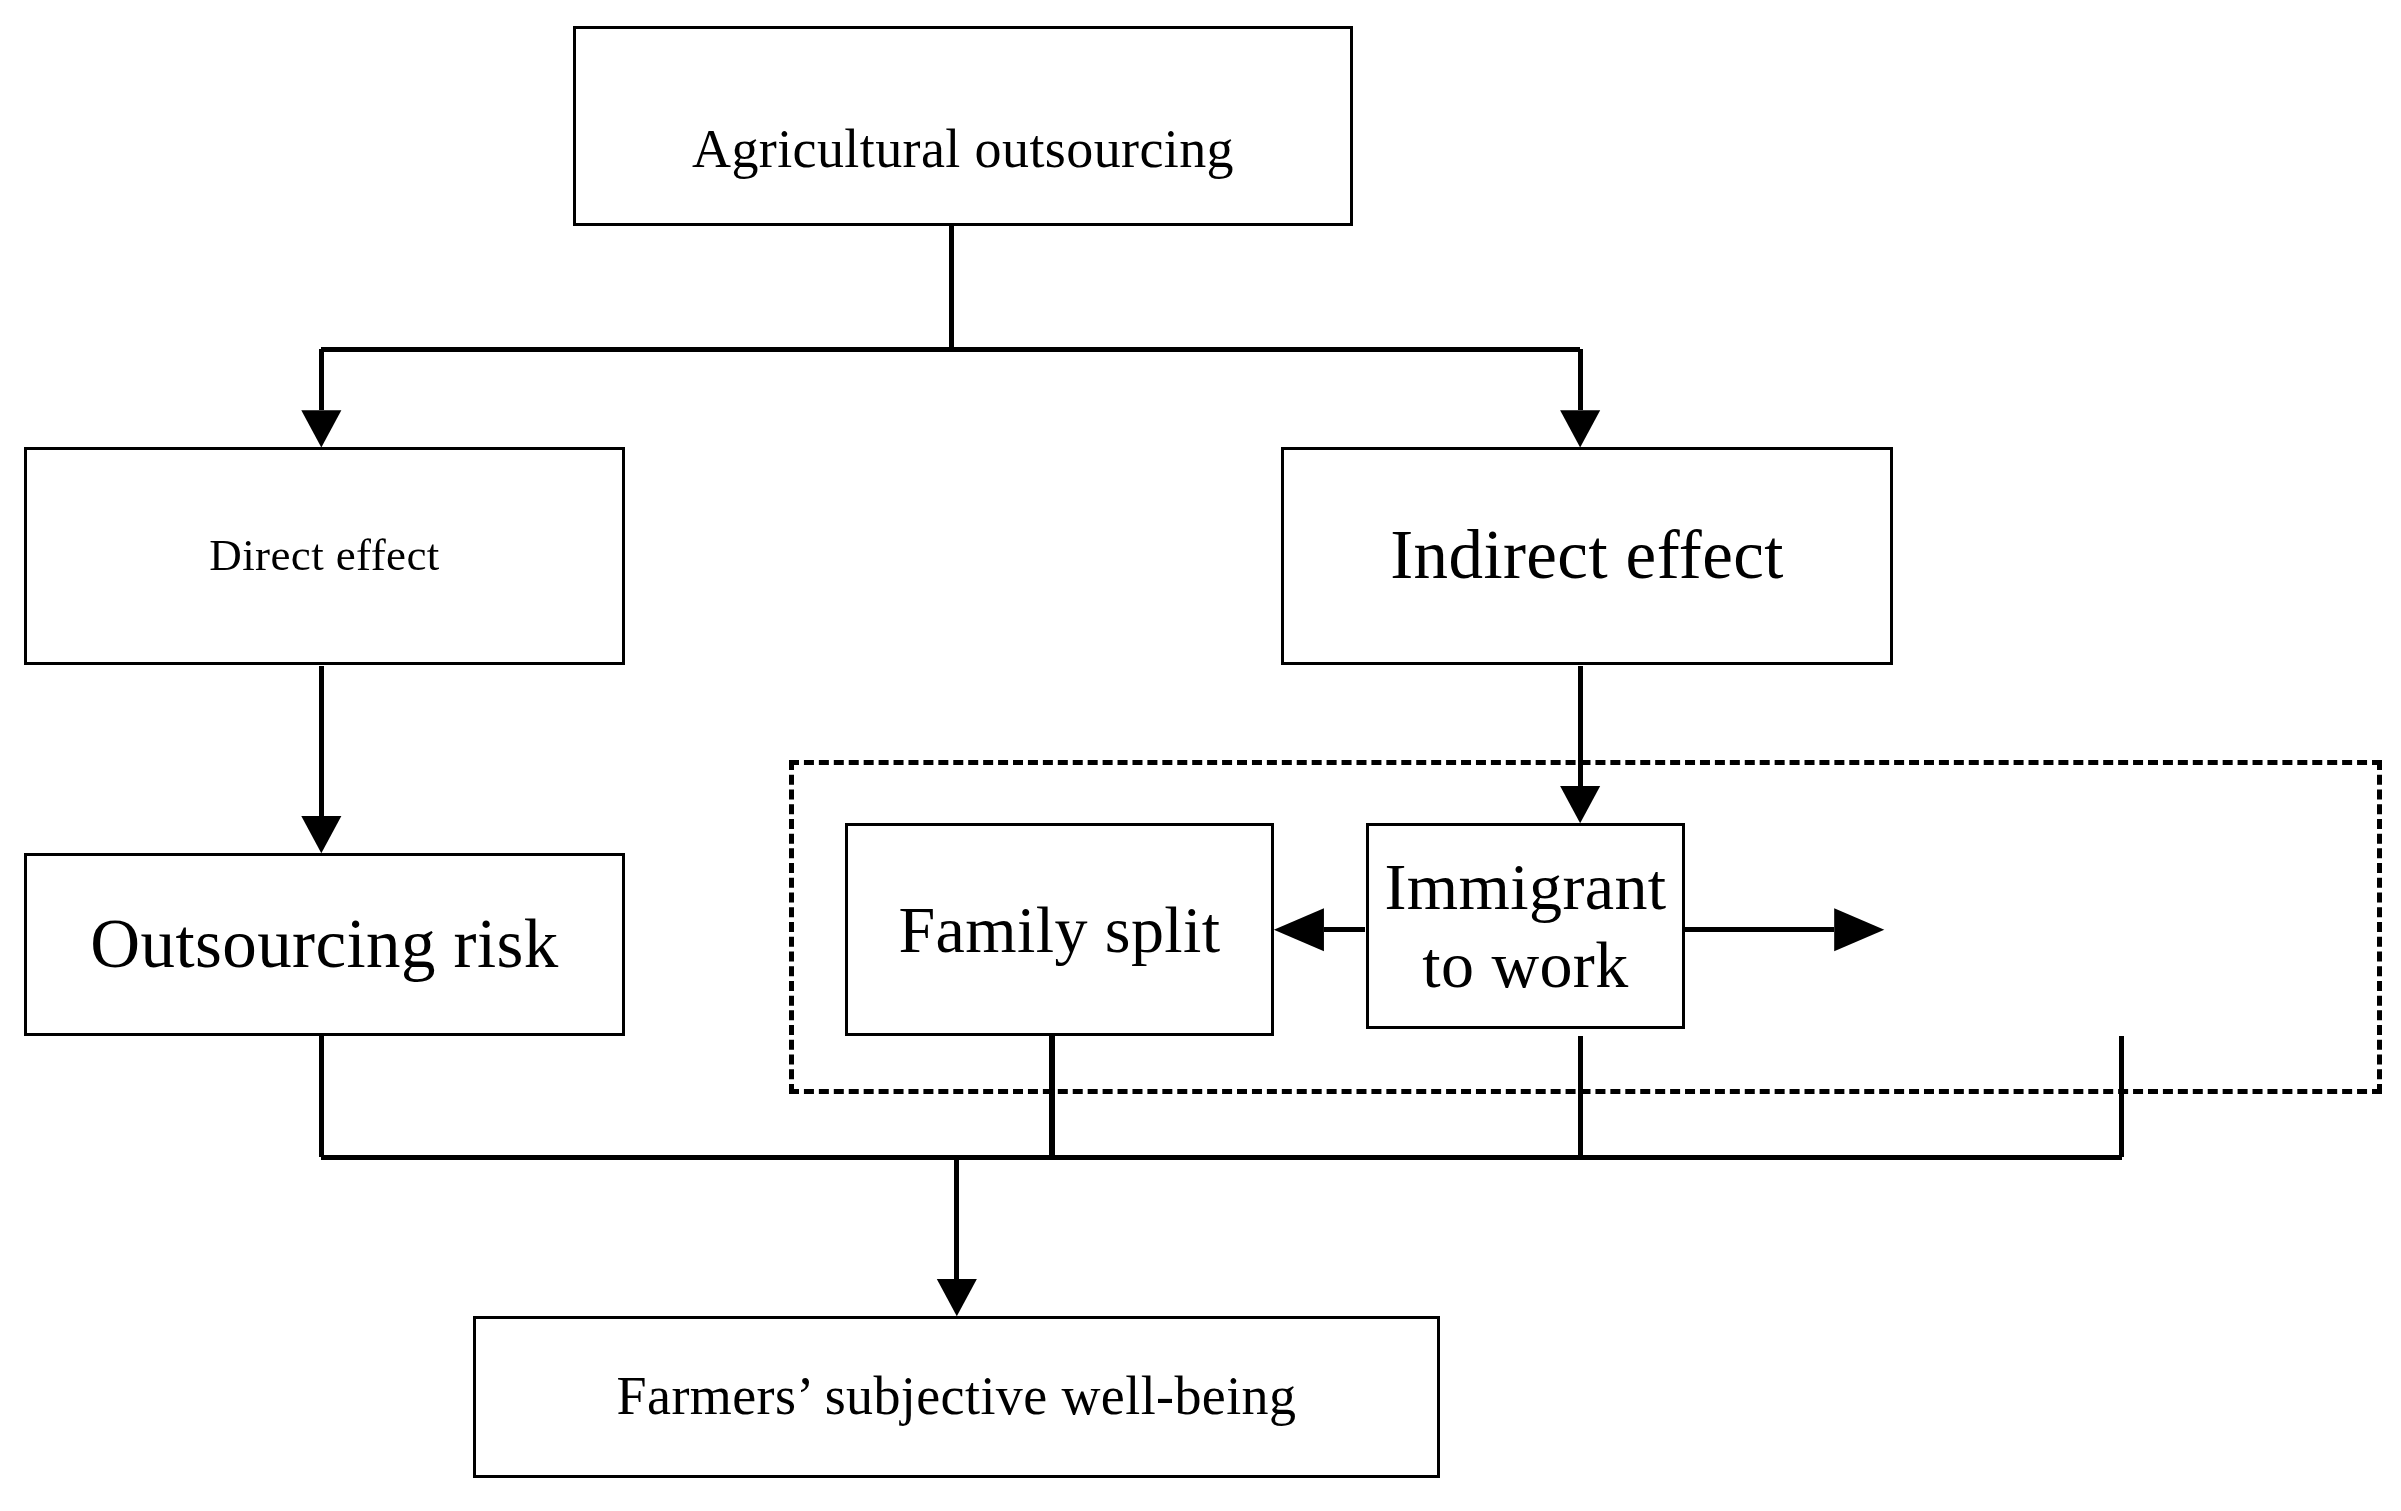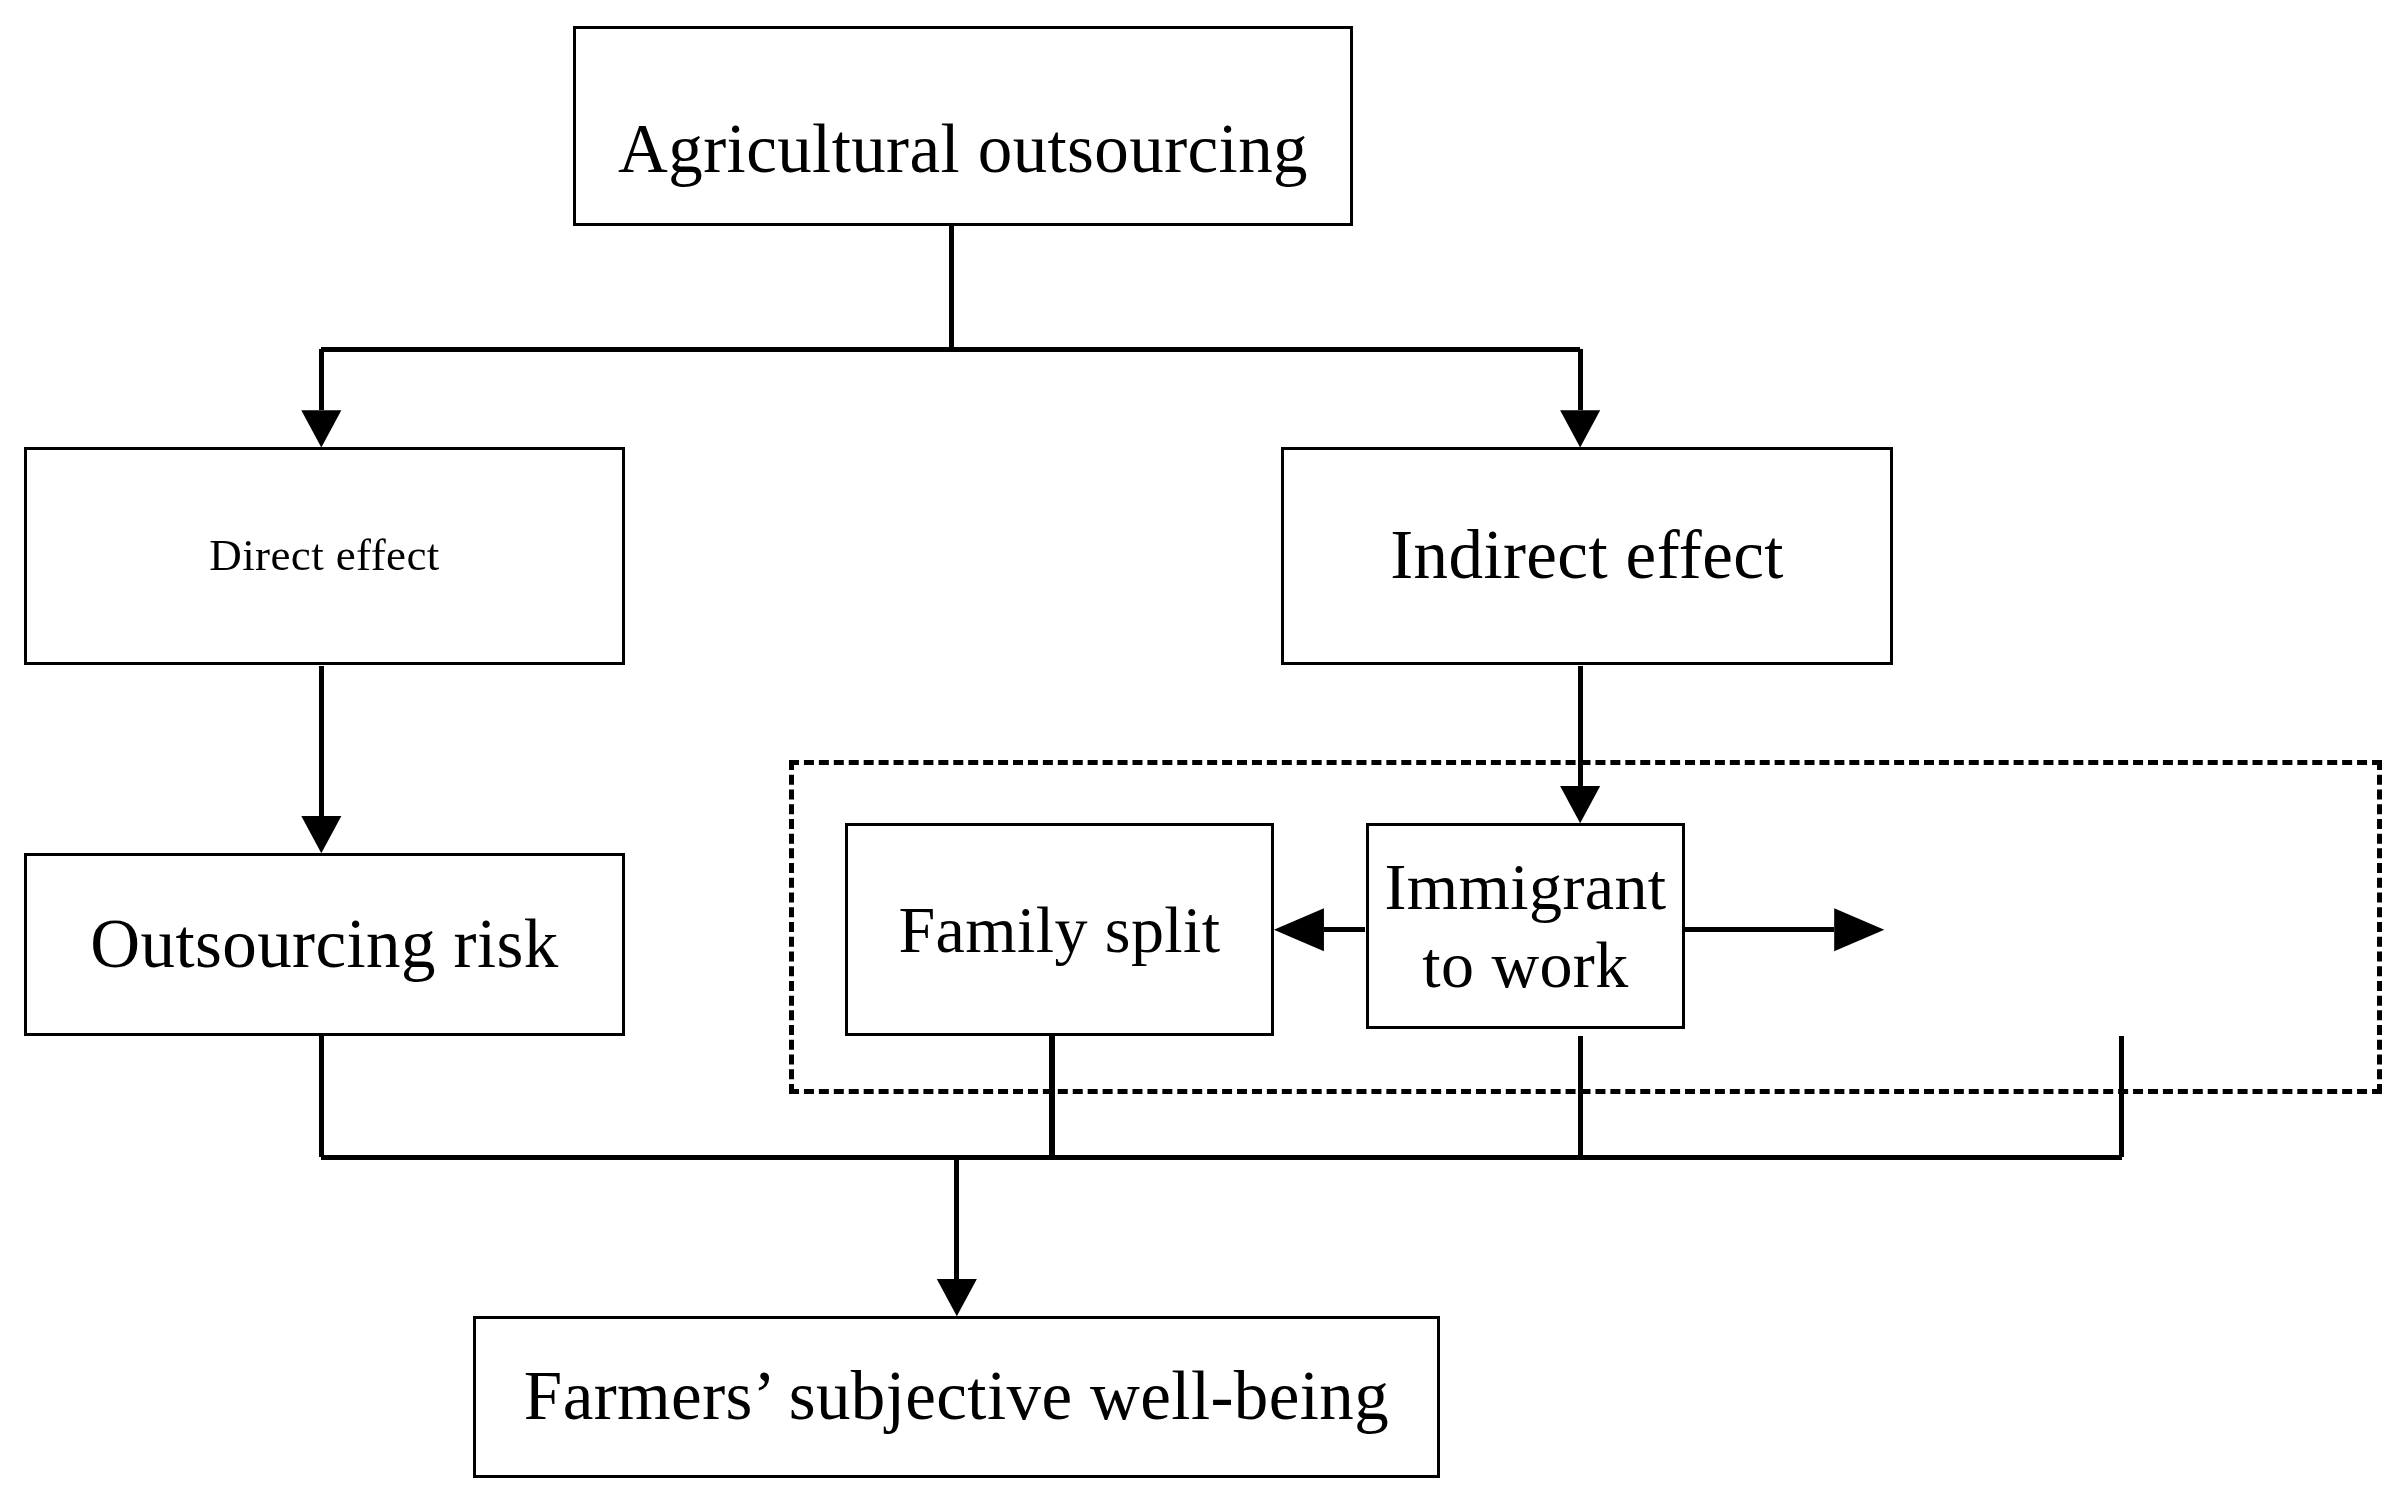--- a/index.html
+++ b/index.html
@@ -29,28 +29,28 @@
   
   #node-root      {left:573px;  top:26px;   width:780px; height:200px;}
   #node-direct    {left:24px;   top:447px;  width:601px;  height:218px;}
   #node-indirect  {left:1281px; top:447px;  width:612px;  height:218px;align-items:center;}
   #node-risk      {left:24px;   top:853px; width:601px;  height:183px;}
   #node-family    {left:845px; top:823px; width:429px;  height:213px;}
   #node-immigrant {left:1366px; top:823px; width:319px;  height:206px;}
   #node-revenue   {left:1885px; top:823px; width:293px;  height:213px;}
   #node-wellbeing {left:473px;  top:1316px; width:967px; height:162px;}
 
-  #node-root      .label{font-size:69px;margin-top:48px;}
+  #node-root      .label{font-size:54px;margin-top:48px;}
   #node-direct    .label{font-size:45px;}
   #node-indirect  .label{font-size:69px;}
   #node-risk      .label{font-size:69px;}
   #node-family    .label{font-size:66px;}
   #node-immigrant .label{font-size:66px;}
   #node-revenue   .label{font-size:66px;}
-  #node-wellbeing .label{font-size:69px;}
+  #node-wellbeing .label{font-size:54px;}
 
   
   #group-dashed{
     position:absolute;
     left:789px; top:760px;
     width:1593px; height:334px;
     box-sizing:border-box;
     border:5px dashed #000;
     background:transparent;
     z-index:1;

